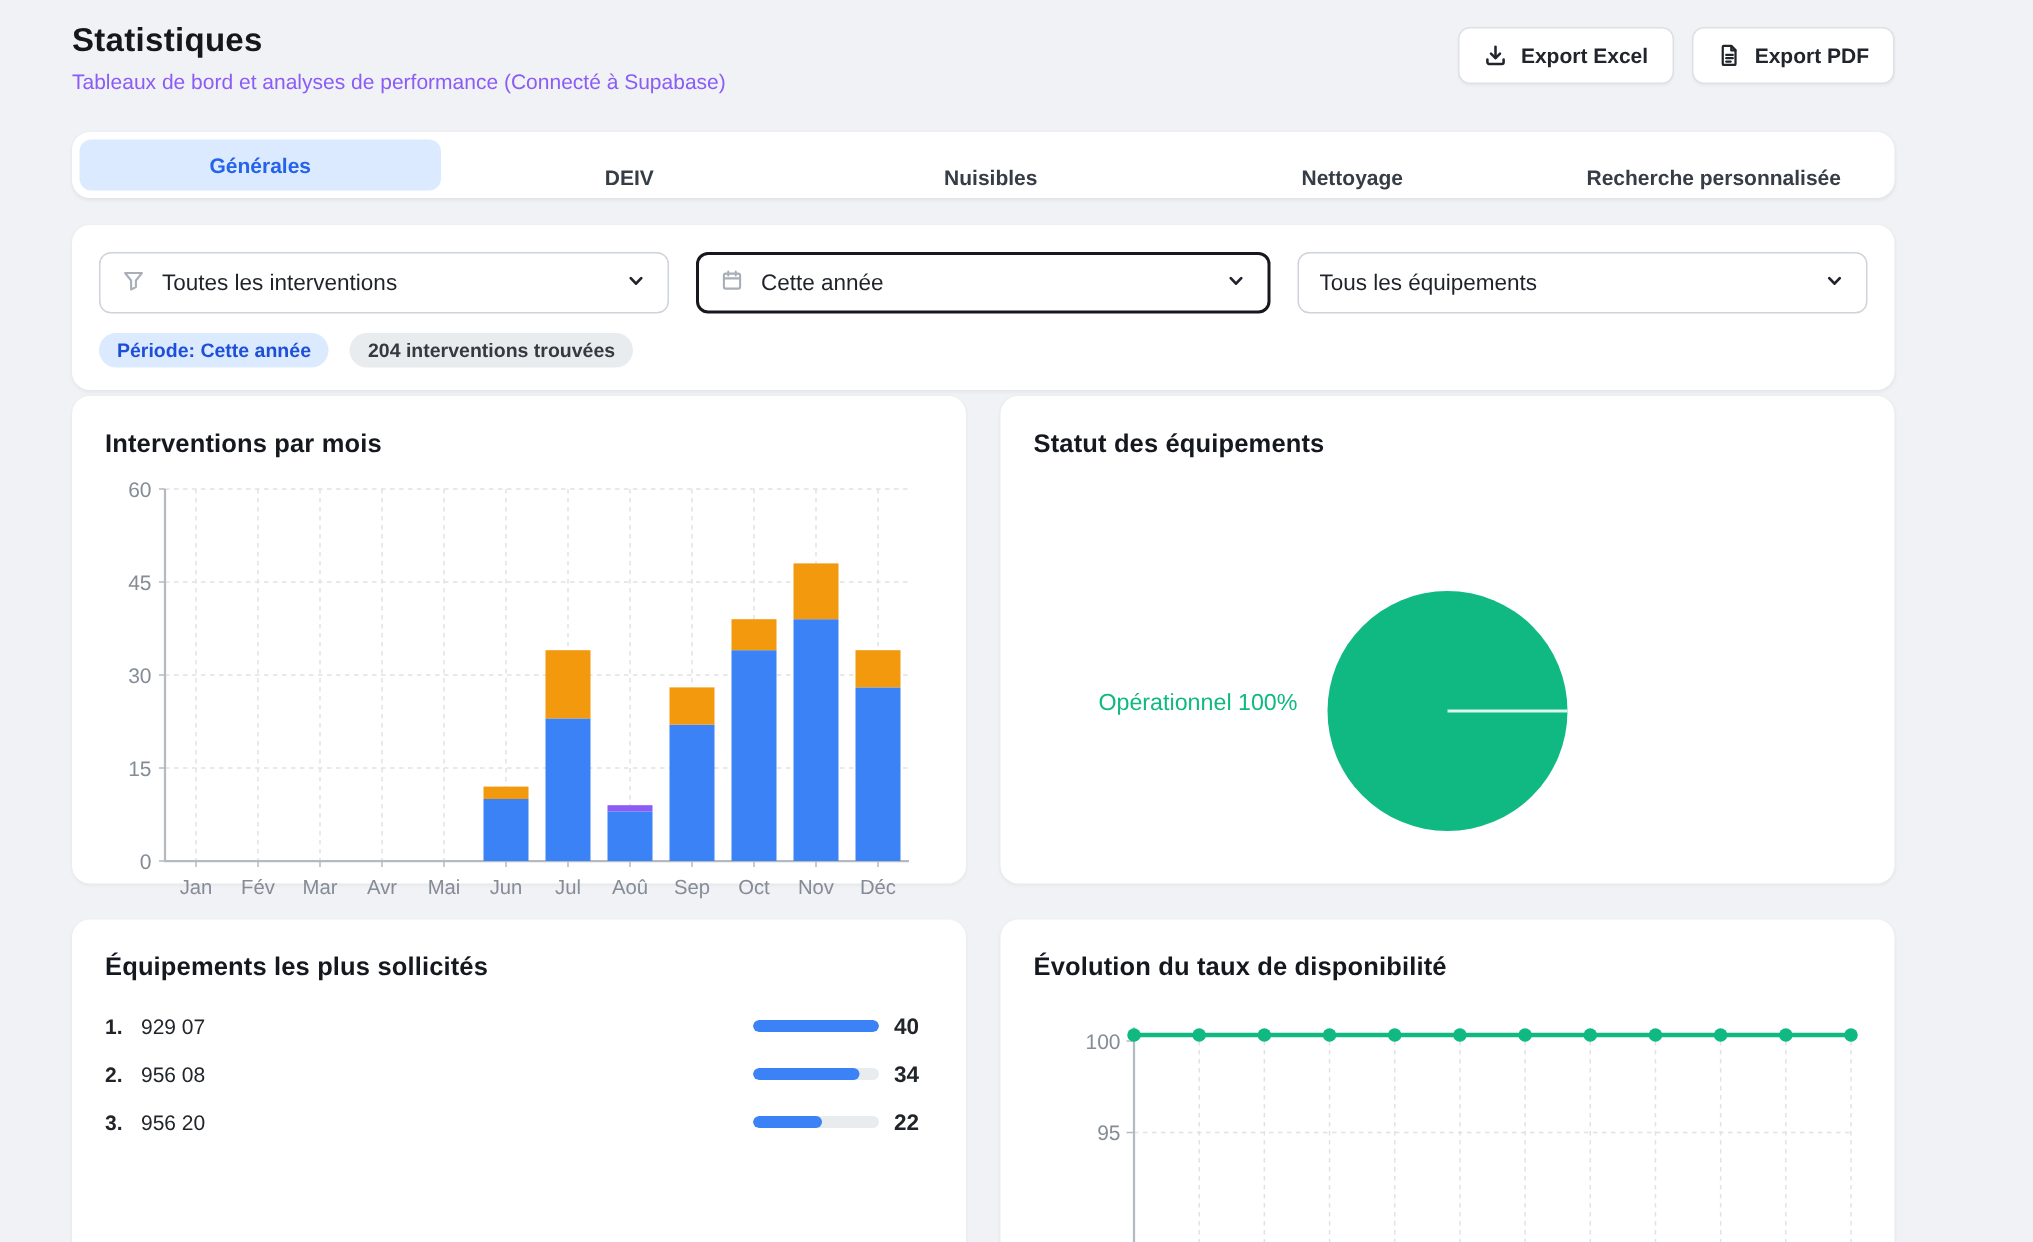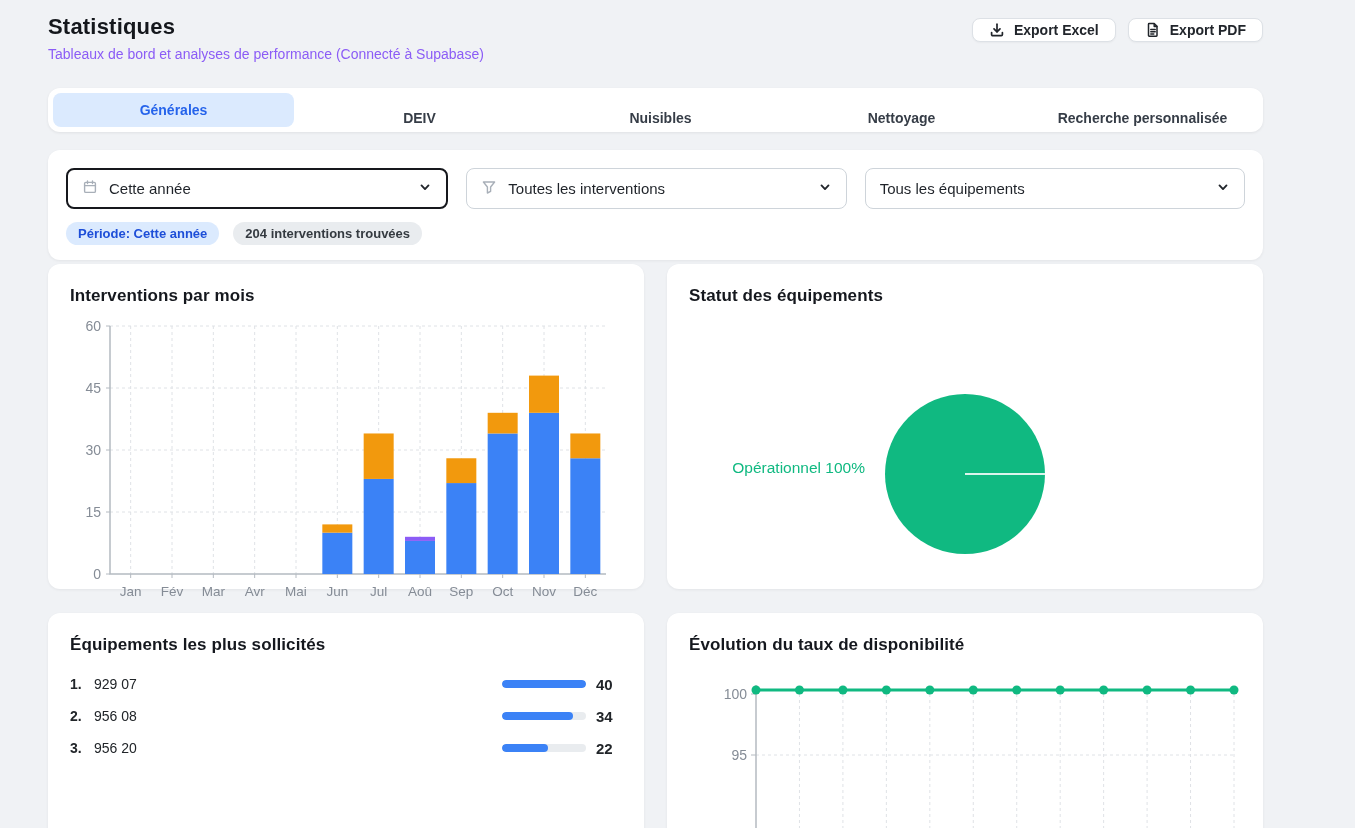--- a/index.html
+++ b/index.html
@@ -11,21 +11,21 @@
     color:#15181e;
   }
   .page { padding:14px 92px 0 48px; }
 
   
   .header { display:flex; justify-content:space-between; align-items:flex-start; }
   .page-title { margin:0; font-size:22px; font-weight:700; color:#14171c; letter-spacing:.2px; }
   .page-subtitle { margin:6px 0 0; font-size:14px; color:#8b5cf6; }
   .header-actions { display:flex; gap:12px; margin-top:4px; }
   .btn {
-    height:24px; padding:0 16px; background:#fff; border:1px solid #dde1e6; border-radius:8px;
+    height:38px; padding:0 16px; background:#fff; border:1px solid #dde1e6; border-radius:8px;
     display:flex; align-items:center; gap:9px; font-family:inherit;
     font-size:14px; font-weight:700; color:#21252b; cursor:pointer;
     box-shadow:0 1px 2px rgba(0,0,0,.04);
   }
   .btn .ic { display:flex; }
 
   
   .tabbar {
     margin-top:26px; background:#fff; border-radius:12px; height:44px;
     display:flex; box-shadow:0 1px 3px rgba(0,0,0,.07);
@@ -113,42 +113,42 @@
   <div class="tabbar">
     <div class="tab active">Générales</div>
     <div class="tab">DEIV</div>
     <div class="tab">Nuisibles</div>
     <div class="tab">Nettoyage</div>
     <div class="tab">Recherche personnalisée</div>
   </div>
 
   <div class="card filters-card">
     <div class="selects">
+      <div class="select">
+        <span class="ic">
+          <svg width="16" height="16" viewBox="0 0 16 16" fill="none" stroke="#a8afb8" stroke-width="1.4" stroke-linejoin="round">
+            <path d="M2.4 3h11.2L9.6 8v4.4l-3.2 1.6V8z"></path>
+          </svg>
+        </span>
+        <span class="sel-text">Toutes les interventions</span>
+        <span class="ic">
+          <svg width="14" height="14" viewBox="0 0 16 16" fill="none" stroke="#21252b" stroke-width="2.1" stroke-linecap="round" stroke-linejoin="round">
+              <path d="M4 6.2 8 10.4l4-4.2"></path>
+            </svg>
+        </span>
+      </div>
       <div class="select focused">
         <span class="ic">
           <svg width="16" height="16" viewBox="0 0 16 16" fill="none" stroke="#a8afb8" stroke-width="1.4" stroke-linecap="round">
             <rect x="2.6" y="3.4" width="10.8" height="10" rx="1.2"></rect>
               <path d="M2.6 6.6h10.8"></path>
               <path d="M5.5 2v2.6M10.5 2v2.6"></path>
           </svg>
         </span>
         <span class="sel-text">Cette année</span>
-        <span class="ic">
-          <svg width="14" height="14" viewBox="0 0 16 16" fill="none" stroke="#21252b" stroke-width="2.1" stroke-linecap="round" stroke-linejoin="round">
-              <path d="M4 6.2 8 10.4l4-4.2"></path>
-            </svg>
-        </span>
-      </div>
-      <div class="select">
-        <span class="ic">
-          <svg width="16" height="16" viewBox="0 0 16 16" fill="none" stroke="#a8afb8" stroke-width="1.4" stroke-linejoin="round">
-            <path d="M2.4 3h11.2L9.6 8v4.4l-3.2 1.6V8z"></path>
-          </svg>
-        </span>
-        <span class="sel-text">Toutes les interventions</span>
         <span class="ic">
           <svg width="14" height="14" viewBox="0 0 16 16" fill="none" stroke="#21252b" stroke-width="2.1" stroke-linecap="round" stroke-linejoin="round">
               <path d="M4 6.2 8 10.4l4-4.2"></path>
             </svg>
         </span>
       </div>
       <div class="select">
         <span class="sel-text">Tous les équipements</span>
         <span class="ic">
           <svg width="14" height="14" viewBox="0 0 16 16" fill="none" stroke="#21252b" stroke-width="2.1" stroke-linecap="round" stroke-linejoin="round">

